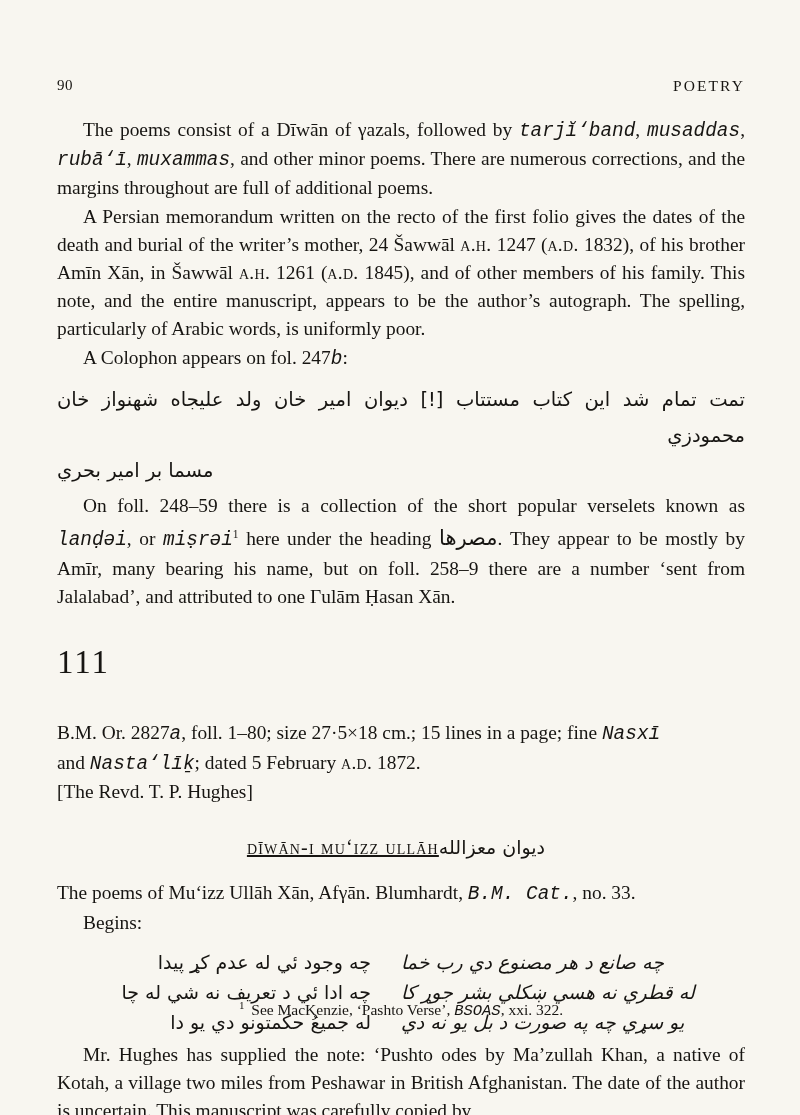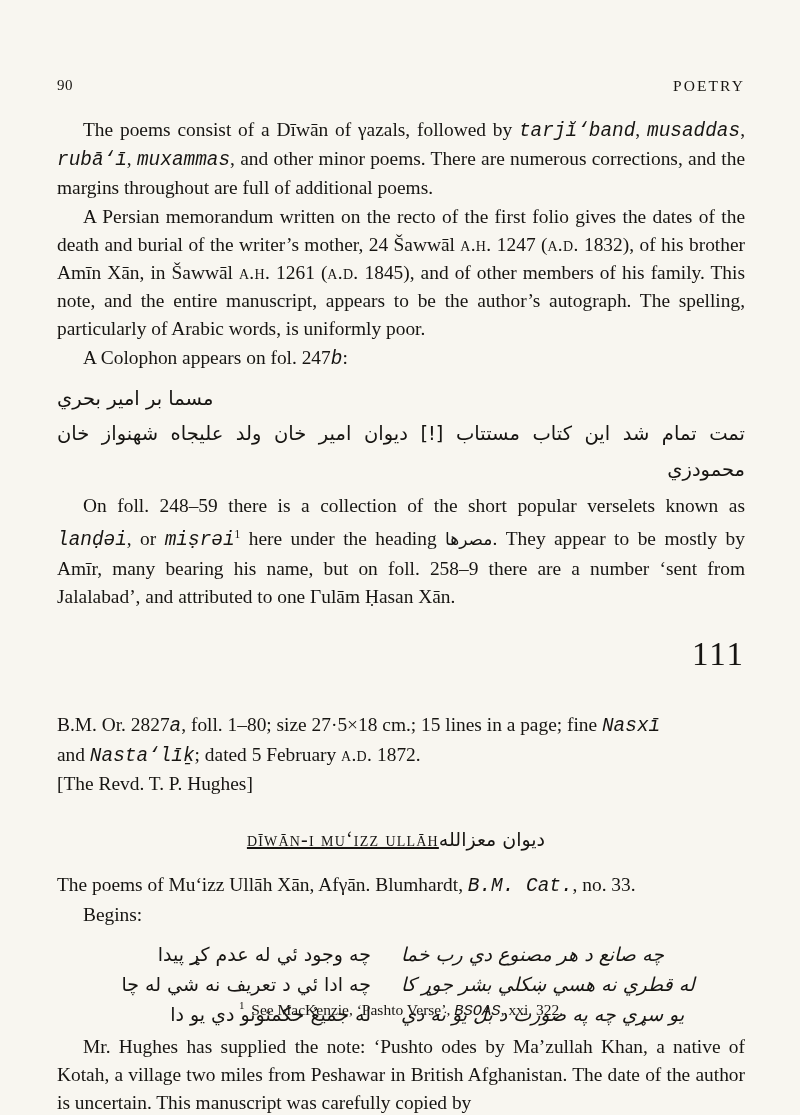--- a/index.html
+++ b/index.html
@@ -91,29 +91,29 @@
   .arabic-line-2 {
     text-align: left;
     font-size: 19.5px;
     line-height: 34px;
     padding-right: 8px;
   }
   .arabic-inline {
     font-family: "DejaVu Sans", "Liberation Sans", sans-serif;
     direction: rtl;
     unicode-bidi: isolate;
-    font-size: 17px;
+    font-size: 21px;
   }
 
   
   .section-number {
-    text-align: right;
+    text-align: left;
     font-size: 33px;
     letter-spacing: 2px;
-    margin-top: 24px;
+    margin-top: 32px;
     margin-bottom: 38px;
     line-height: 38px;
     font-family: Liberation Serif, serif;
   }
 
   
   .biblio {
     margin: 0;
     font-size: 19.4px;
     line-height: 28.4px;
@@ -212,22 +212,22 @@
       <div class="runhead-title">POETRY</div>
     </div>
 
     <p class="body first"><span>The poems consist of a Dīwān of γazals, followed by </span><i>tarjĭ‘band</i><span>, </span><i>musaddas</i><span>, </span><i>rubā‘ī</i><span>, </span><i>muxammas</i><span>, and other minor poems. There are numerous corrections, and the margins throughout are full of additional poems.</span></p>
 
     <p class="body"><span>A Persian memorandum written on the recto of the first folio gives the dates of the death and burial of the writer’s mother, 24 Šawwāl </span><span class="sc">a.h.</span><span> 1247 (</span><span class="sc">a.d.</span><span> 1832), of his brother Amīn Xān, in Šawwāl </span><span class="sc">a.h.</span><span> 1261 (</span><span class="sc">a.d.</span><span> 1845), and of other members of his family. This note, and the entire manuscript, appears to be the author’s autograph. The spelling, particularly of Arabic words, is uniformly poor.</span></p>
 
     <p class="body"><span>A Colophon appears on fol. 247</span><i>b</i><span>:</span></p>
 
     <div class="arabic-block">
+      <div class="arabic arabic-line-1">تمت تمام شد این کتاب مستتاب [!] دیوان امیر خان ولد علیجاه شهنواز خان محمودزي</div>
       <div class="arabic arabic-line-2">مسما بر امیر بحري</div>
-      <div class="arabic arabic-line-1">تمت تمام شد این کتاب مستتاب [!] دیوان امیر خان ولد علیجاه شهنواز خان محمودزي</div>
     </div>
 
     <p class="body"><span>On foll. 248–59 there is a collection of the short popular verselets known as </span><i>lanḍəi</i><span>, or </span><i>miṣrəi</i><sup class="fn-ref">1</sup><span> here under the heading </span><span class="arabic-inline">مصرها</span><span>. They appear to be mostly by Amīr, many bearing his name, but on foll. 258–9 there are a number ‘sent from Jalalabad’, and attributed to one Γulām Ḥasan Xān.</span></p>
 
     <div class="section-number">111</div>
 
     <p class="biblio"><span>B.M. Or. 2827</span><i>a</i><span>, foll. 1–80; size 27·5×18 cm.; 15 lines in a page; fine </span><i>Nasxī</i></p>
     <div class="biblio biblio-line2">
       <span class="left-part"><span>and </span><i>Nasta‘līḵ</i><span>; dated 5 February </span><span class="sc">a.d.</span><span> 1872.</span></span>
       <span class="right-part">[The Revd. T. P. Hughes]</span>

